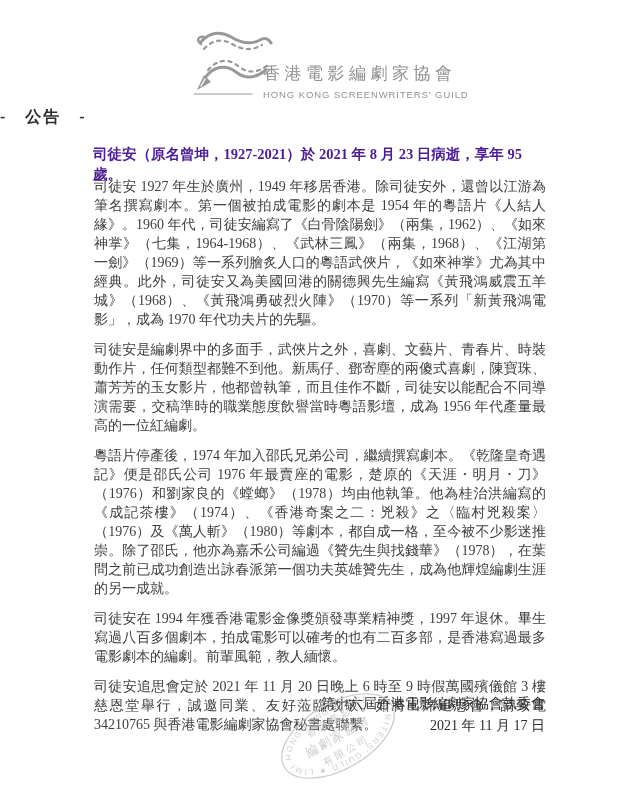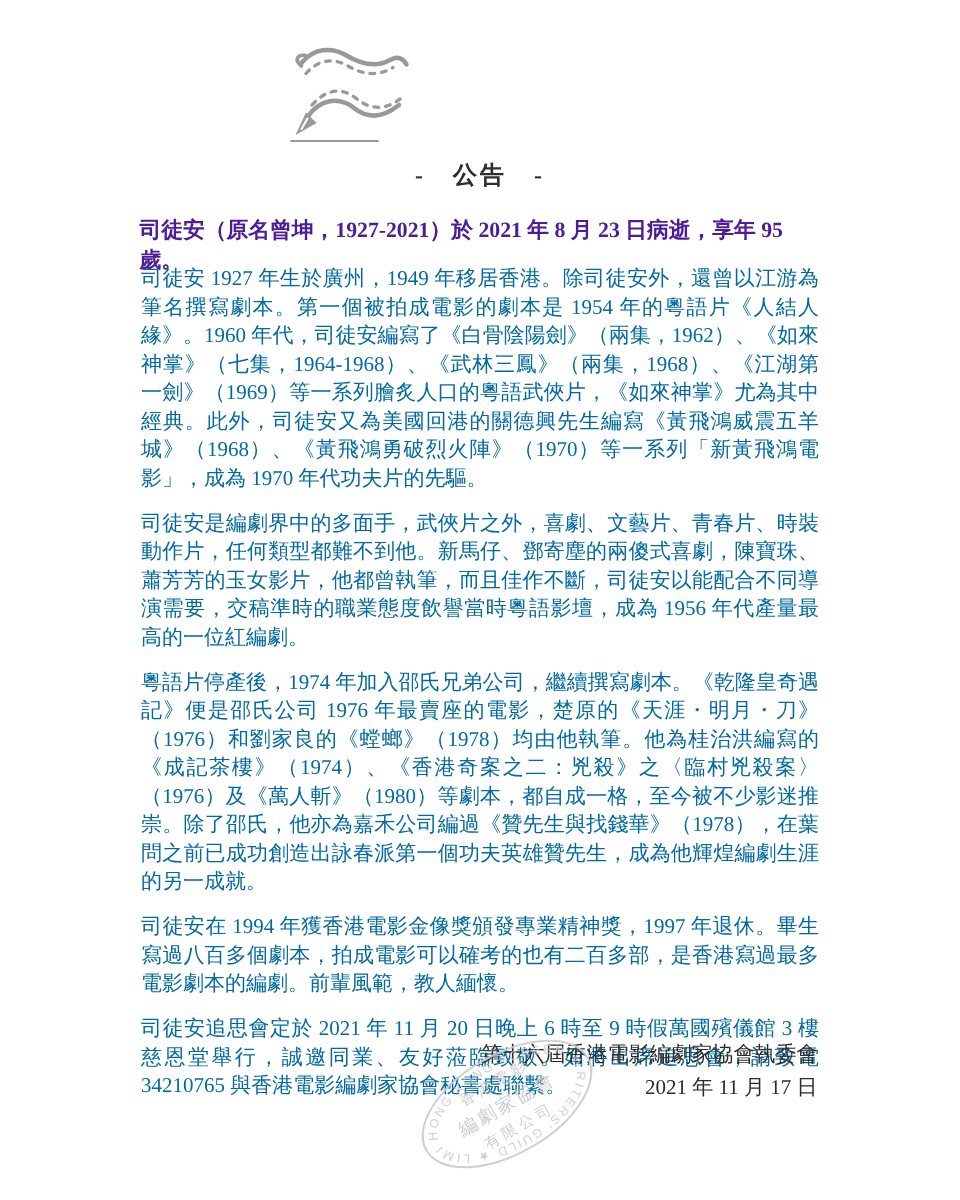--- a/index.html
+++ b/index.html
@@ -7,32 +7,32 @@
     position:relative;width:640px;height:800px;background:#ffffff;overflow:hidden;
     font-family:"Liberation Serif","DejaVu Serif",serif;color:#2b2b2b;
   }
   
   .logo{position:absolute;left:188px;top:26px;width:92px;height:74px;}
   .org-block{position:absolute;left:263px;top:62px;width:220px;
     font-family:"Liberation Sans","DejaVu Sans",sans-serif;color:#8f9193;}
   .org-zh{font-size:17px;letter-spacing:4.5px;white-space:nowrap;font-weight:400;}
   .org-en{margin-top:4px;font-size:9.5px;letter-spacing:0.9px;white-space:nowrap;color:#909295;}
   .notice-label{
-    position:absolute;left:0;top:107px;width:640px;text-align:center;
+    position:absolute;left:0;top:107px;width:640px;text-align:left;
     font-size:16px;font-weight:bold;color:#2e2e2e;letter-spacing:2px;
   }
   
   .headline{
     position:absolute;left:93px;top:144px;width:455px;margin:0;
     font-size:14.5px;font-weight:bold;line-height:20px;color:#4c1d95;
   }
   
   .content{position:absolute;left:94px;top:177px;width:452px;}
   .content p{
-    margin:0 0 11px 0;font-size:14px;line-height:19px;color:#0369a1;
+    margin:0 0 11px 0;font-size:14px;line-height:19px;color:#404040;
     text-align:justify;text-justify:inter-ideograph;
   }
   
   .footer{
     position:absolute;right:95px;top:693px;text-align:right;
     font-size:14px;line-height:22px;color:#2b2b2b;
   }
   
   .stamp{
     position:absolute;left:253px;top:681px;width:170px;height:110px;
@@ -51,20 +51,24 @@
     <path d="M13,16 C21,6 33,5 43,11 C53,17 63,19 72,14 C77,11 81,13 83,17" stroke-width="3"></path>
     <path d="M16,23 C24,14 34,12 44,18 C54,24 64,25 74,19" stroke-width="2.2" stroke-dasharray="3.2,4.6"></path>
 
     <path d="M20,44 C30,33 40,32 50,40 C60,48 70,47 80,39" stroke-width="2.2" stroke-dasharray="3.2,4.6"></path>
     <path d="M17,52 C25,40 38,38 48,46 C58,54 68,52 78,44" stroke-width="3"></path>
     <path d="M9,64 L16,49 L23,56 Z" fill="#98999b" stroke="none"></path>
     <path d="M13,60 L17,53" stroke-width="1.4" stroke="#ffffff"></path>
     <path d="M6,68 L64,68" stroke-width="1.2"></path>
   </svg>
 
+  <div class="org-block">
+    <div class="org-zh">香港電影編劇家協會</div>
+    <div class="org-en">HONG KONG SCREENWRITERS' GUILD</div>
+  </div>
 
   <div class="notice-label">-　公告　-</div>
 
   <p class="headline">司徒安（原名曾坤，1927-2021）於 2021 年 8 月 23 日病逝，享年 95 歲。</p>
 
   <div class="content">
     <p>司徒安 1927 年生於廣州，1949 年移居香港。除司徒安外，還曾以江游為筆名撰寫劇本。第一個被拍成電影的劇本是 1954 年的粵語片《人結人緣》。1960 年代，司徒安編寫了《白骨陰陽劍》（兩集，1962）、《如來神掌》（七集，1964-1968）、《武林三鳳》（兩集，1968）、《江湖第一劍》（1969）等一系列膾炙人口的粵語武俠片，《如來神掌》尤為其中經典。此外，司徒安又為美國回港的關德興先生編寫《黃飛鴻威震五羊城》（1968）、《黃飛鴻勇破烈火陣》（1970）等一系列「新黃飛鴻電影」，成為 1970 年代功夫片的先驅。</p>
     <p>司徒安是編劇界中的多面手，武俠片之外，喜劇、文藝片、青春片、時裝動作片，任何類型都難不到他。新馬仔、鄧寄塵的兩傻式喜劇，陳寶珠、蕭芳芳的玉女影片，他都曾執筆，而且佳作不斷，司徒安以能配合不同導演需要，交稿準時的職業態度飲譽當時粵語影壇，成為 1956 年代產量最高的一位紅編劇。</p>
     <p>粵語片停產後，1974 年加入邵氏兄弟公司，繼續撰寫劇本。《乾隆皇奇遇記》便是邵氏公司 1976 年最賣座的電影，楚原的《天涯・明月・刀》（1976）和劉家良的《螳螂》（1978）均由他執筆。他為桂治洪編寫的《成記茶樓》（1974）、《香港奇案之二：兇殺》之〈臨村兇殺案〉（1976）及《萬人斬》（1980）等劇本，都自成一格，至今被不少影迷推崇。除了邵氏，他亦為嘉禾公司編過《贊先生與找錢華》（1978），在葉問之前已成功創造出詠春派第一個功夫英雄贊先生，成為他輝煌編劇生涯的另一成就。</p>
     <p>司徒安在 1994 年獲香港電影金像獎頒發專業精神獎，1997 年退休。畢生寫過八百多個劇本，拍成電影可以確考的也有二百多部，是香港寫過最多電影劇本的編劇。前輩風範，教人緬懷。</p>

